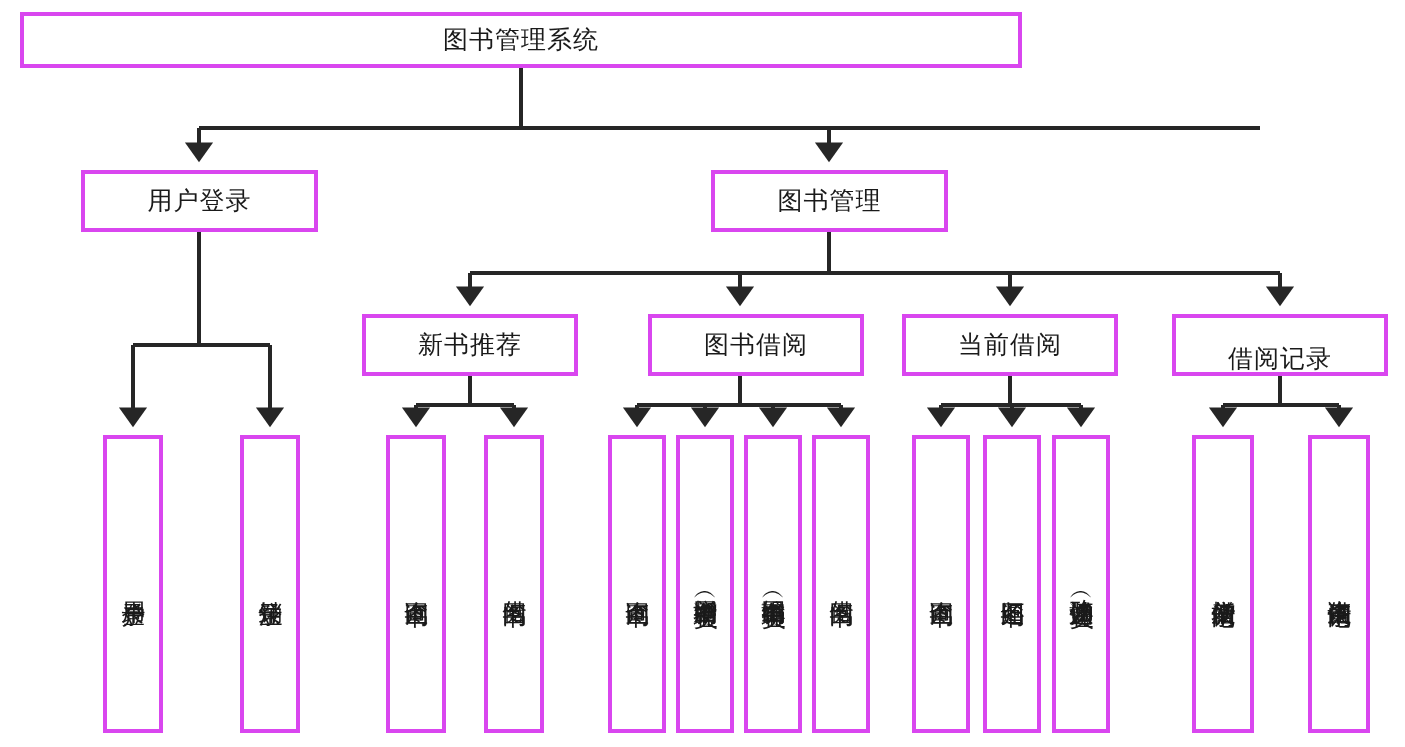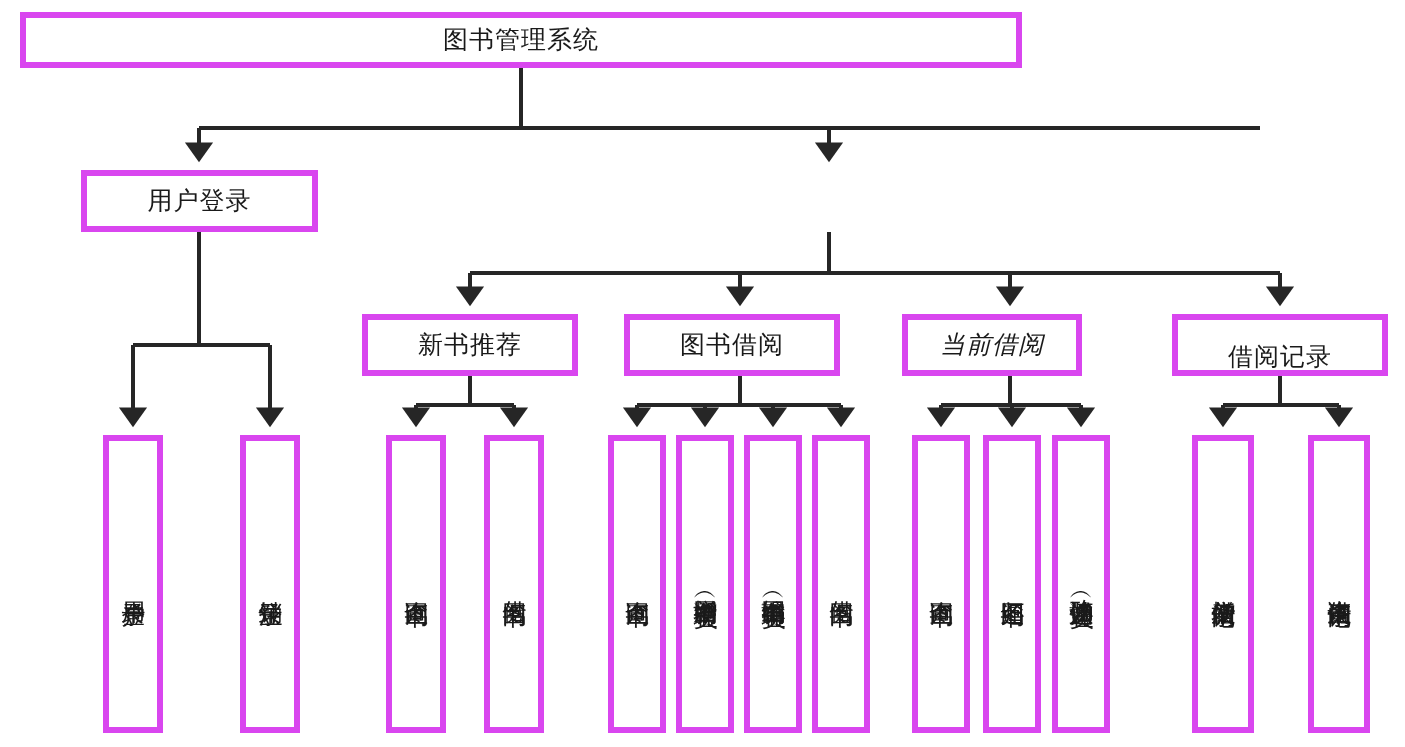--- a/index.html
+++ b/index.html
@@ -20,21 +20,21 @@
   #diagram-svg {
     position: absolute;
     left: 0;
     top: 0;
     width: 1405px;
     height: 747px;
   }
   .node {
     position: absolute;
     box-sizing: border-box;
-    border: 6px solid #d946ef;
+    border: 4px solid #d946ef;
     background: #ffffff;
     display: flex;
     align-items: center;
     justify-content: center;
     color: #1a1a1a;
   }
   .node-h {
     font-size: 25px;
     letter-spacing: 1px;
     line-height: 1.1;
@@ -137,28 +137,31 @@
     </g>
   </svg>
 
   <div class="node node-h" style="left:20px; top:12px; width:1002px; height:56px;">
     <span>图书管理系统</span>
   </div>
 
   <div class="node node-h" style="left:81px; top:170px; width:237px; height:62px;">
     <span>用户登录</span>
   </div>
+  <div class="node node-h" style="left:711px; top:170px; width:237px; height:62px;">
+    <span>图书管理</span>
+  </div>
 
   <div class="node node-h" style="left:362px; top:314px; width:216px; height:62px;align-items:center;">
     <span>新书推荐</span>
   </div>
-  <div class="node node-h" style="left:624px; top:314px; width:216px; height:62px;">
+  <div class="node node-h" style="left:648px; top:314px; width:216px; height:62px;">
     <span>图书借阅</span>
   </div>
-  <div class="node node-h" style="left:902px; top:314px; width:180px; height:62px;font-style:italic;">
+  <div class="node node-h" style="left:902px; top:314px; width:216px; height:62px;">
     <span>当前借阅</span>
   </div>
   <div class="node node-h" style="left:1172px; top:314px; width:216px; height:62px;align-items:flex-end;">
     <span>借阅记录</span>
   </div>
 
   <div class="node node-v" style="left:103px; top:435px; width:60px; height:298px;">
     <span class="vlabel">用户登录</span>
   </div>
   <div class="node node-v" style="left:240px; top:435px; width:60px; height:298px;">

